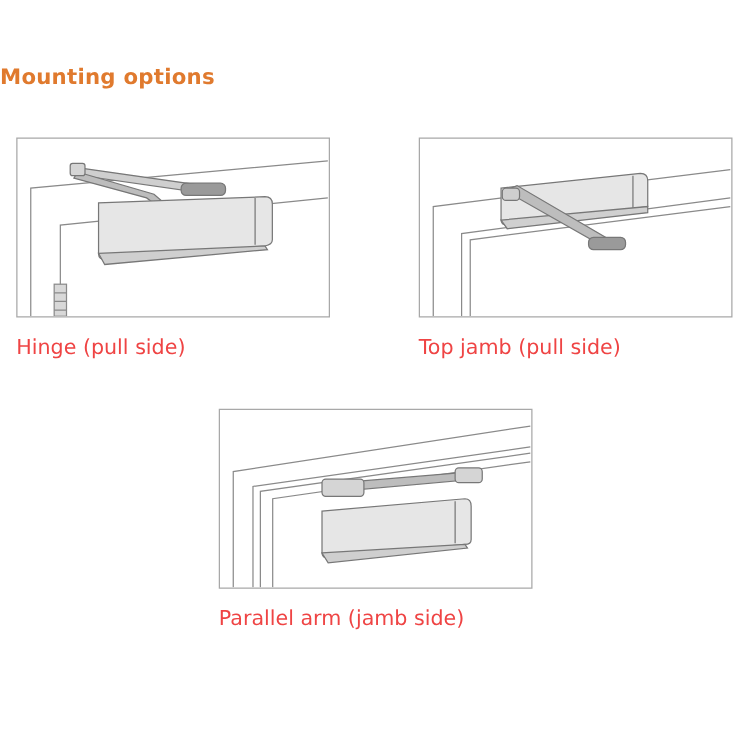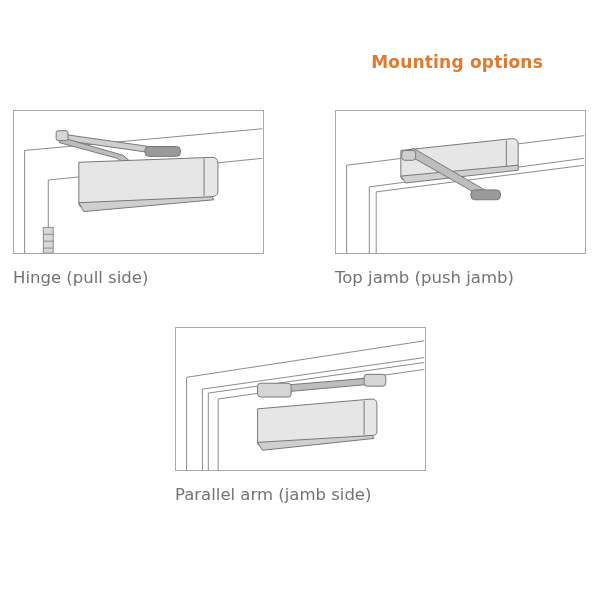--- a/index.html
+++ b/index.html
@@ -1,20 +1,20 @@
 <!DOCTYPE html>
 <html><head>
 <meta charset="utf-8">
 <style>
   html,body{margin:0;padding:0;background:#ffffff;}
   body{width:600px;height:600px;position:relative;overflow:hidden;font-family:"DejaVu Sans","Liberation Sans",sans-serif;}
-  .title{position:absolute;left:0;width:543px;top:52px;text-align:right;font-size:17px;font-weight:bold;letter-spacing:0.2px;}
+  .title{position:absolute;left:0;width:543px;top:52px;text-align:left;font-size:17px;font-weight:bold;letter-spacing:0.2px;}
   .panel{position:absolute;width:251px;height:144px;border:1.5px solid #a8a8a8;background:#fff;box-sizing:border-box;overflow:hidden;}
   .panel svg{position:absolute;left:0;top:0;width:100%;height:100%;}
-  .caption{position:absolute;font-size:16.5px;color:#737373;white-space:nowrap;}
+  .caption{position:absolute;font-size:16.5px;color:#ef4444;white-space:nowrap;}
 </style>
 </head>
 <body>
 
 <div class="title" style="color:#e07a2e">Mounting options</div>
 
 <div class="panel" style="left:13px;top:110px;">
   <svg viewBox="0 0 251 144">
     <g fill="none" stroke="#8a8a8a" stroke-width="1">
       <polyline points="10,144 10,40 251,18"></polyline>
@@ -49,21 +49,21 @@
     <g stroke="#777" stroke-width="1">
       <path d="M65,40 L178,28 Q184,28 184,34 L184,55 L70,70 Q65,70 65,66 Z" fill="#e6e6e6"></path>
       <line x1="172" y1="30" x2="172" y2="57"></line>
       <path d="M65,66 L184,55 L184,60 L70,73 Z" fill="#d0d0d0"></path>
       <path d="M68,42 L78,38 L150,80 L142,84 Z" fill="#bdbdbd"></path>
       <rect x="136" y="80" width="30" height="10" rx="4" fill="#9a9a9a"></rect>
       <rect x="66" y="40" width="14" height="10" rx="3" fill="#cfcfcf"></rect>
     </g>
   </svg>
 </div>
-<div class="caption" style="left:335px;top:268px;">Top jamb (push jamb)</div>
+<div class="caption" style="left:335px;top:268px;">Top jamb (pull side)</div>
 
 <div class="panel" style="left:175px;top:327px;">
   <svg viewBox="0 0 251 144">
     <g fill="none" stroke="#8a8a8a" stroke-width="1">
       <polyline points="10,144 10,50 251,13"></polyline>
       <polyline points="26,144 26,62 251,30"></polyline>
       <polyline points="32,144 32,66 251,35"></polyline>
       <polyline points="42,144 42,72 251,42"></polyline>
     </g>
     <g stroke="#777" stroke-width="1">

